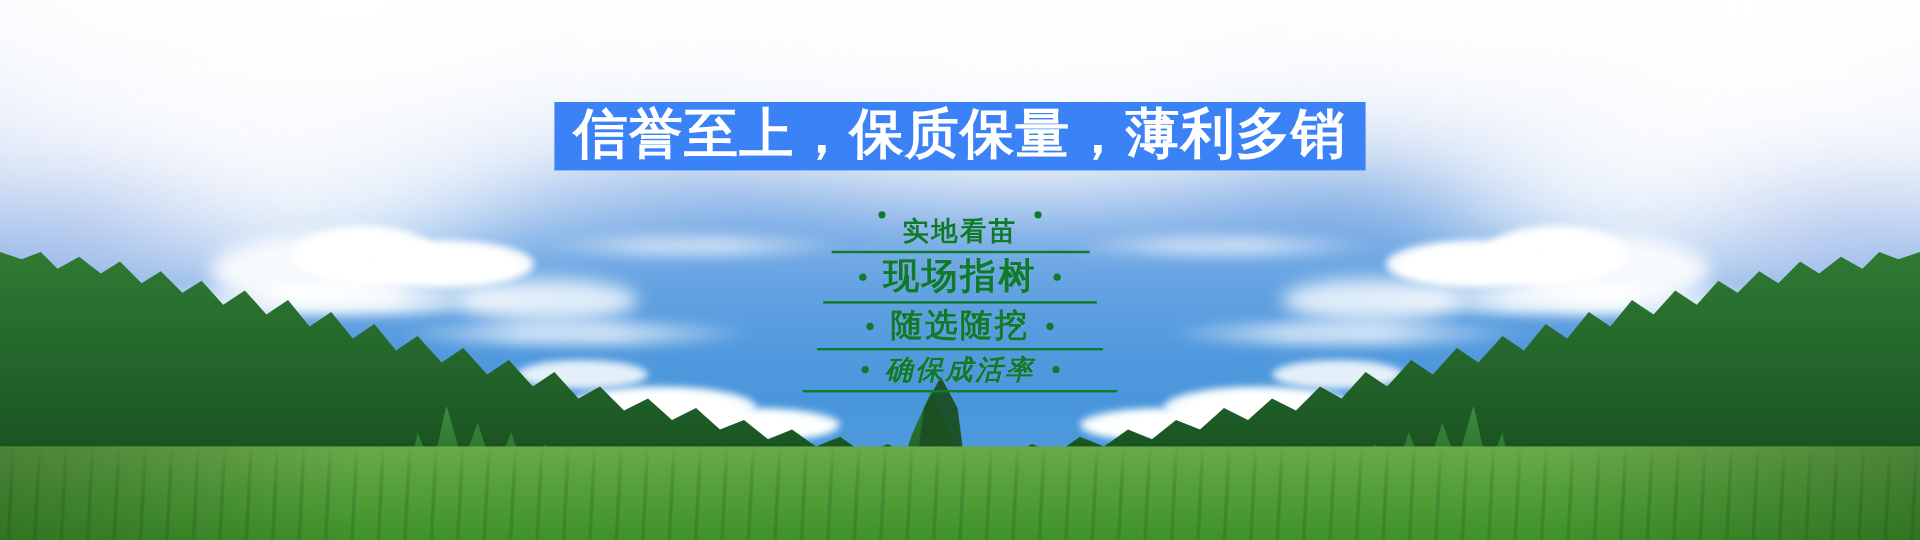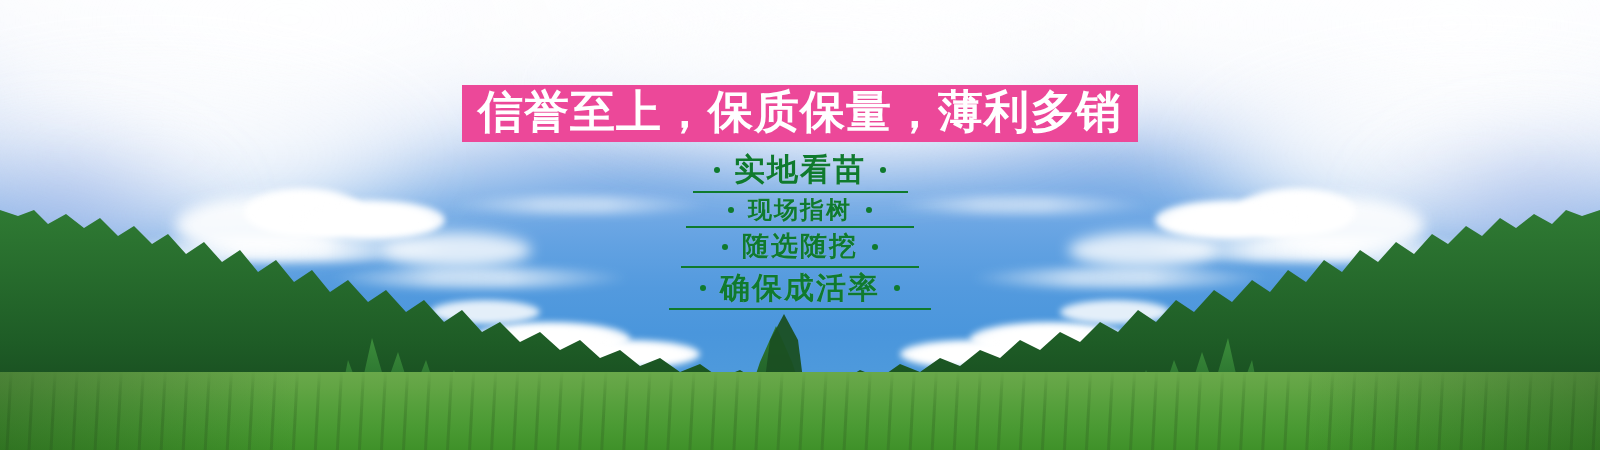--- a/index.html
+++ b/index.html
@@ -118,21 +118,21 @@
   
   .overlay {
     position:absolute; left:0; right:0; top:0;
     display:flex; flex-direction:column; align-items:center;
     pointer-events:none;
   }
   .overlay > * { pointer-events:auto; }
 
   .headline-bar {
     margin-top:85px;
-    background:#ec4899;
+    background:#3b82f6;
     padding:3px 16px 7px 16px;
     line-height:1;
   }
   .headline-bar .headline-text {
     display:block;
     color:#ffffff;
     font-size:45px;
     font-weight:bold;
     letter-spacing:1px;
     white-space:nowrap;
@@ -170,25 +170,25 @@
   }
   .feature-row .ftext {
     color:#0f7a2e;
     font-weight:bold;
     white-space:nowrap;
     letter-spacing:2px;
     line-height:1.15;
     text-shadow:0 0 1px rgba(255,255,255,.35);
   }
   
-  .feature-row.s1 .ftext { font-size:31px; }
-  .feature-row.s2 .ftext { font-size:24px; }
+  .feature-row.s1 .ftext { font-size:22px;margin-top:28px; }
+  .feature-row.s2 .ftext { font-size:30px; }
   .feature-row.s3 .ftext { font-size:27px; }
   .feature-row.s4 .ftext { font-size:29px; }
-  .feature-row.s5 .ftext { font-size:30px; }
+  .feature-row.s5 .ftext { font-size:23px;font-style:italic; }
   .feature-row.s1 { width:215px; }
   .feature-row.s2 { width:228px; }
   .feature-row.s3 { width:238px; }
   .feature-row.s4 { width:252px; }
   .feature-row.s5 { width:262px; }
 </style>
 </head>
 <body>
 
 <div class="banner">

